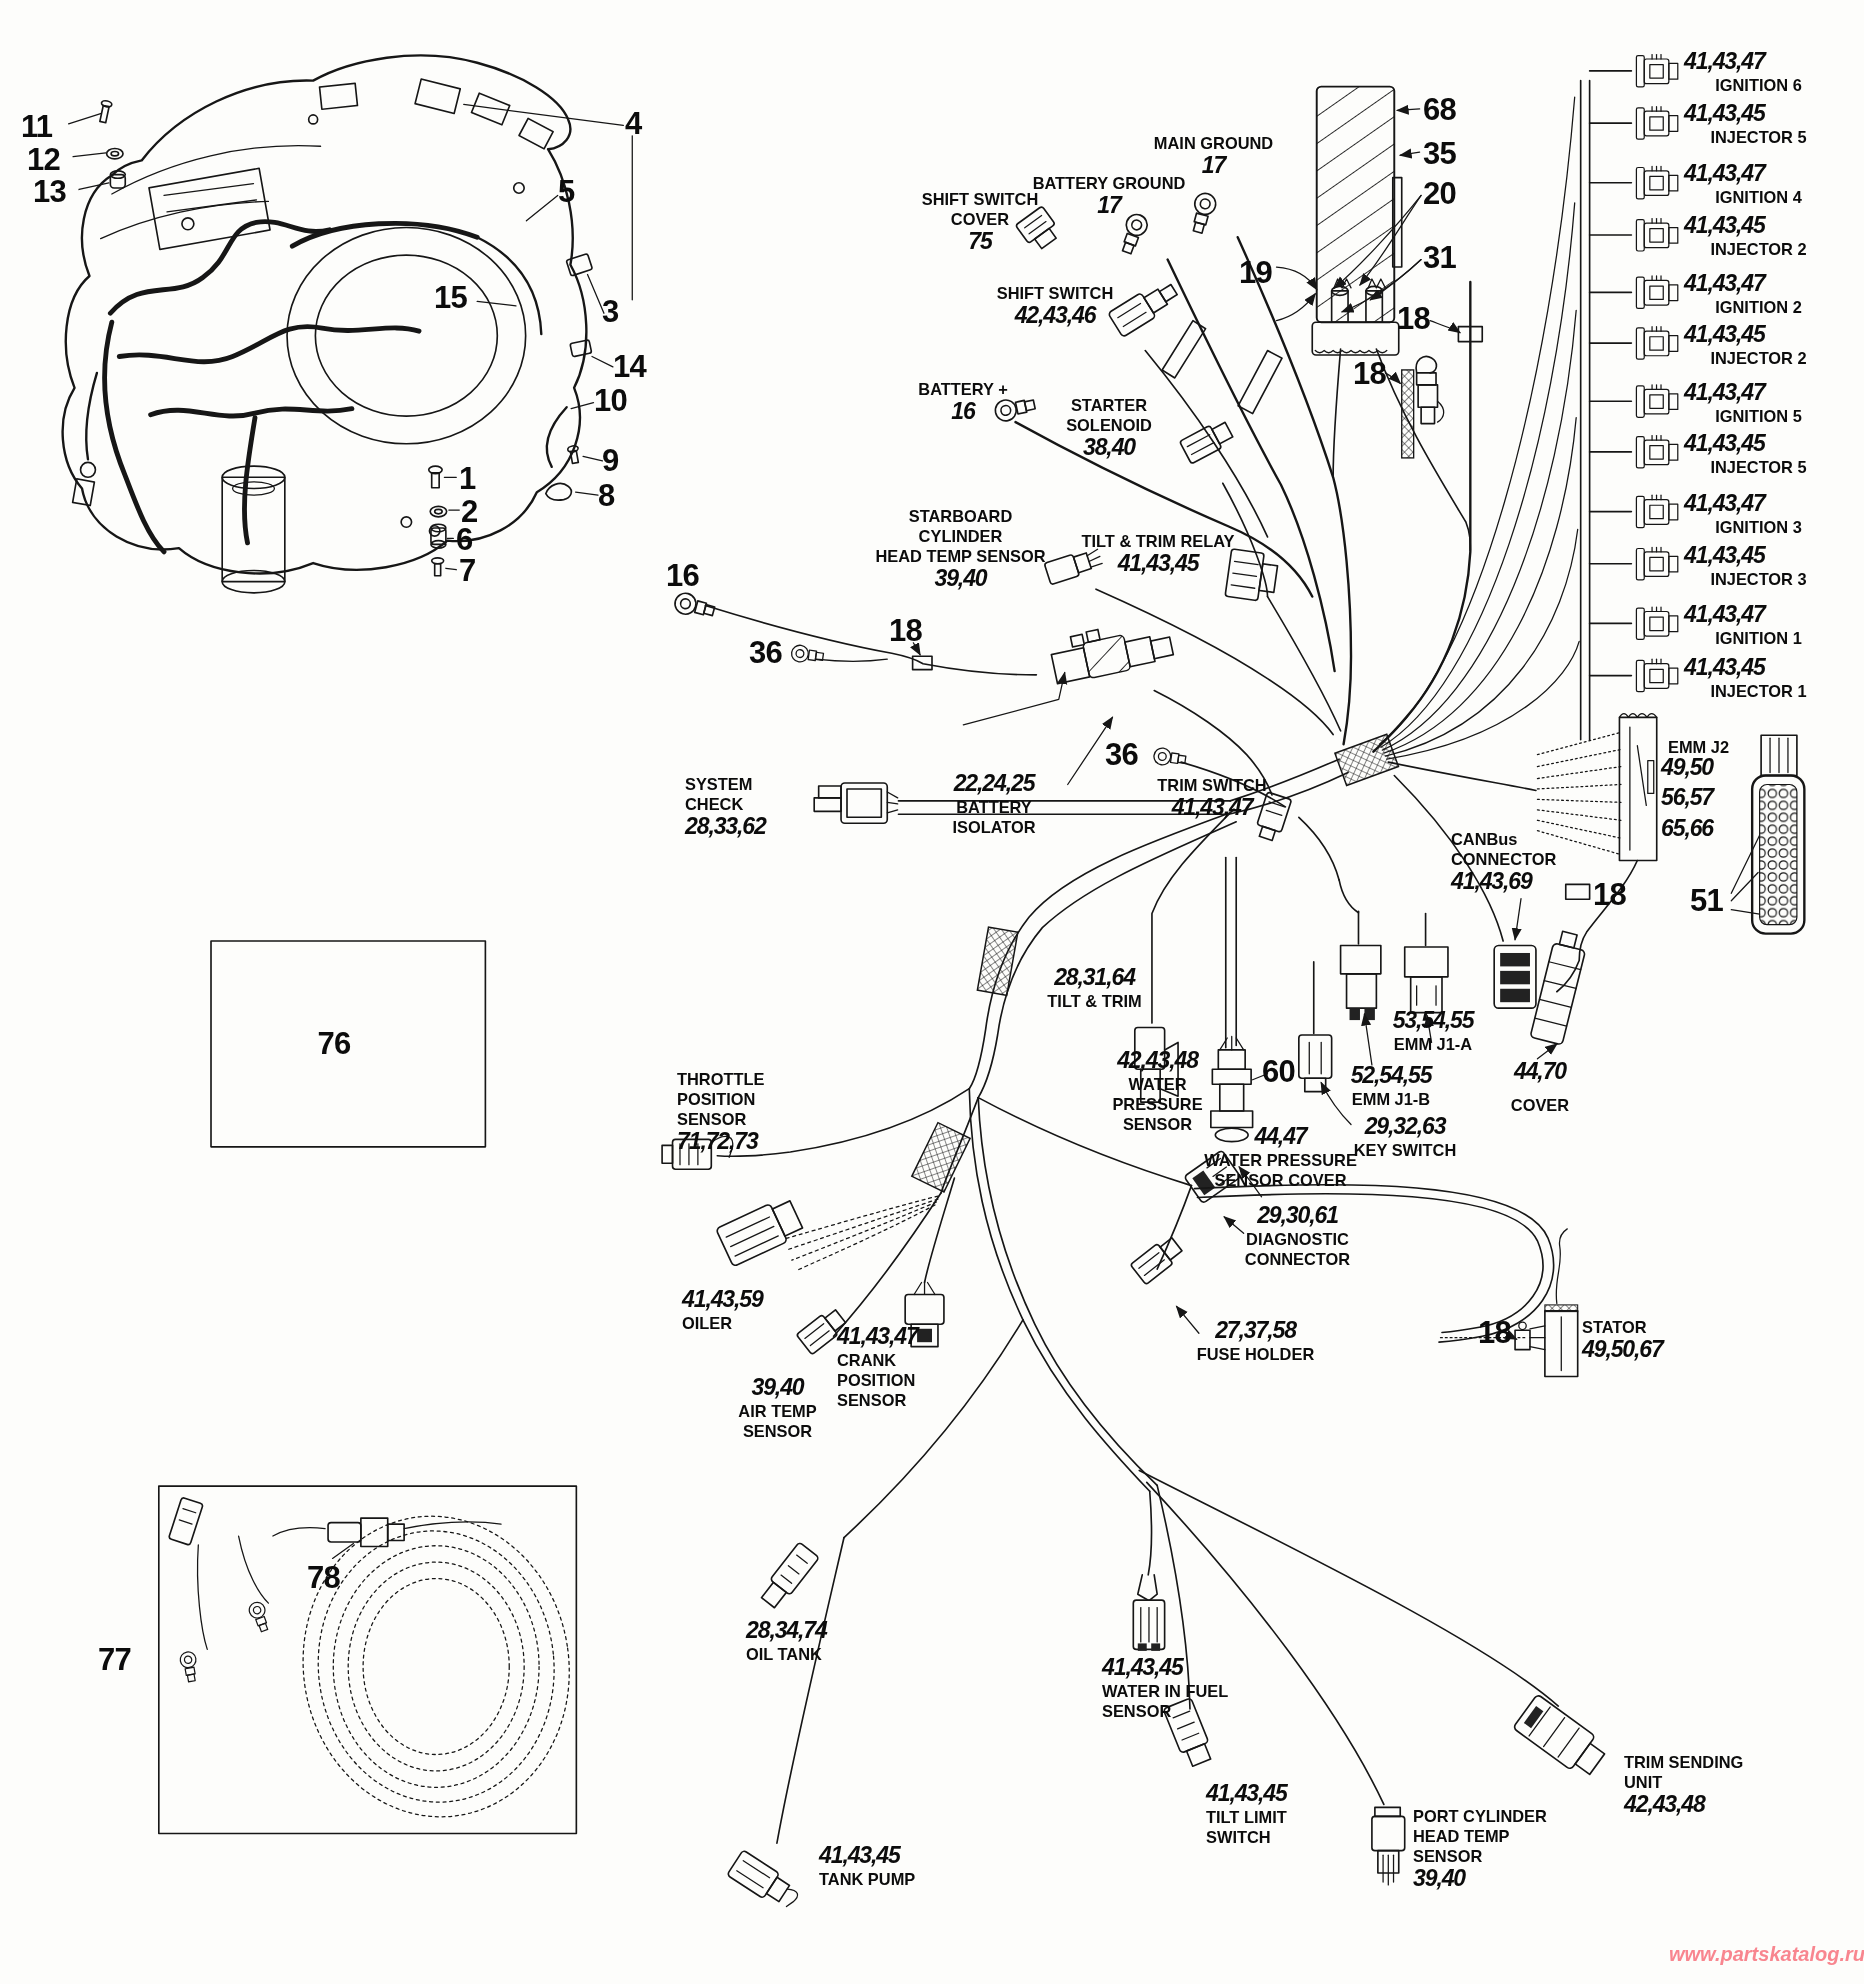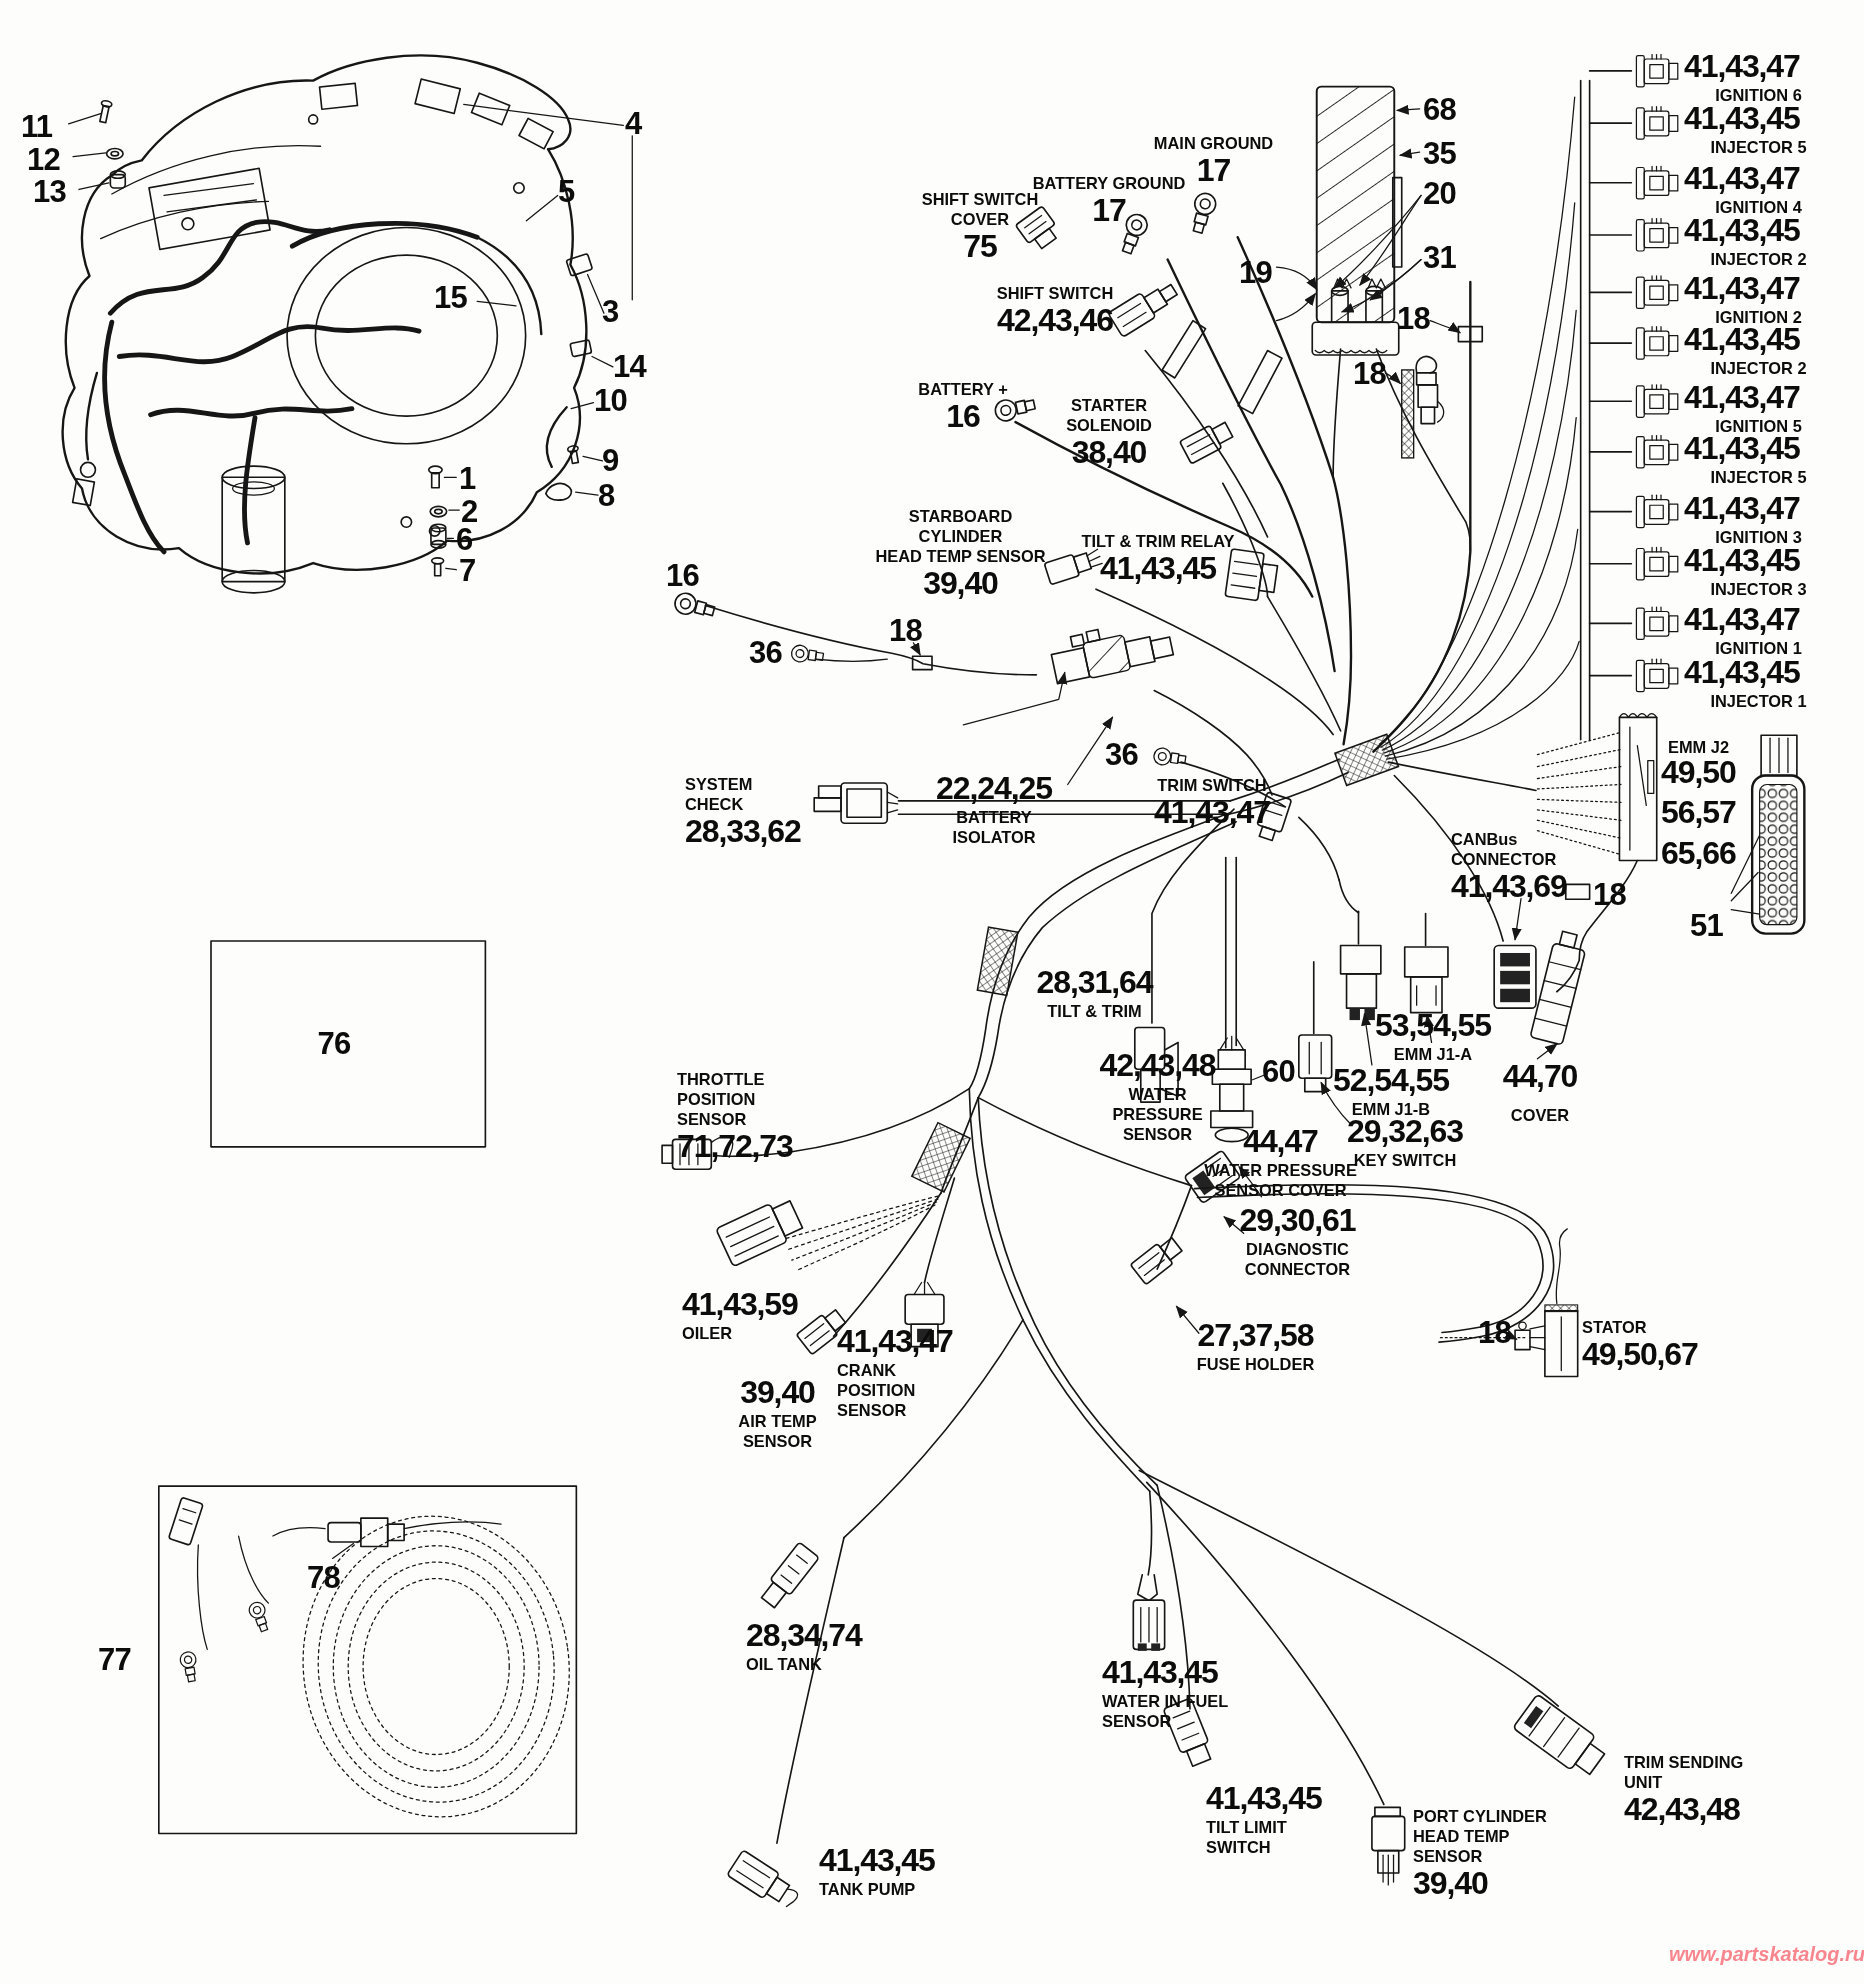--- a/index.html
+++ b/index.html
@@ -9,21 +9,21 @@
   }
   .stage svg{position:absolute;left:0;top:0;width:1864px;height:1985px;}
   svg .ln{stroke:#161616;fill:none;stroke-width:2.2;stroke-linecap:round;stroke-linejoin:round;}
   svg .thn{stroke-width:1.7;}
   svg .md{stroke-width:3.2;}
   svg .thick{stroke-width:6.5;}
   svg .dsh{stroke-dasharray:4 5;}
   svg .dot{stroke-dasharray:2.5 4;}
   svg .fdark{fill:#222;stroke:none;}
   .lbl{position:absolute;color:#0c0c0c;font-weight:bold;}
-  .num{font-size:32px;line-height:1.12;letter-spacing:-1.1px;white-space:pre-line;}
+  .num{font-size:23px;line-height:1.12;letter-spacing:-1.1px;white-space:pre-line;font-style:italic;}
   .sub{font-size:16.4px;line-height:1.22;white-space:pre-line;letter-spacing:0;}
   .ctr{text-align:center;}
   .co{font-size:31px;letter-spacing:-0.7px;}
   .wm{font-size:20px;font-style:italic;font-weight:bold;text-decoration:none;}
 </style>
 </head>
 <body>
 
 <div class="stage">
 
@@ -613,21 +613,21 @@
 <div class="lbl co" style="left:1239px;top:255px">19</div>
 <div class="lbl co" style="left:1397px;top:301px">18</div>
 <div class="lbl co" style="left:1353px;top:356px">18</div>
 
 <div class="lbl co" style="left:666px;top:558px">16</div>
 <div class="lbl co" style="left:749px;top:635px">36</div>
 <div class="lbl co" style="left:889px;top:613px">18</div>
 <div class="lbl co" style="left:1105px;top:737px">36</div>
 
 <div class="lbl co" style="left:1593px;top:877px">18</div>
-<div class="lbl co" style="left:1690px;top:908px">51</div>
+<div class="lbl co" style="left:1690px;top:883px">51</div>
 <div class="lbl co" style="left:1478px;top:1315px">18</div>
 
 <div class="lbl co ctr" style="left:304px;top:1026px;width:60px">76</div>
 <div class="lbl co" style="left:98px;top:1642px">77</div>
 <div class="lbl co" style="left:307px;top:1560px">78</div>
 
 <div class="lbl" style="left:1684px;top:49px">
       <div class="num">41,43,47</div>
       <div class="sub ctr" style="width:119px;margin-left:15px">IGNITION 6</div>
     </div>

